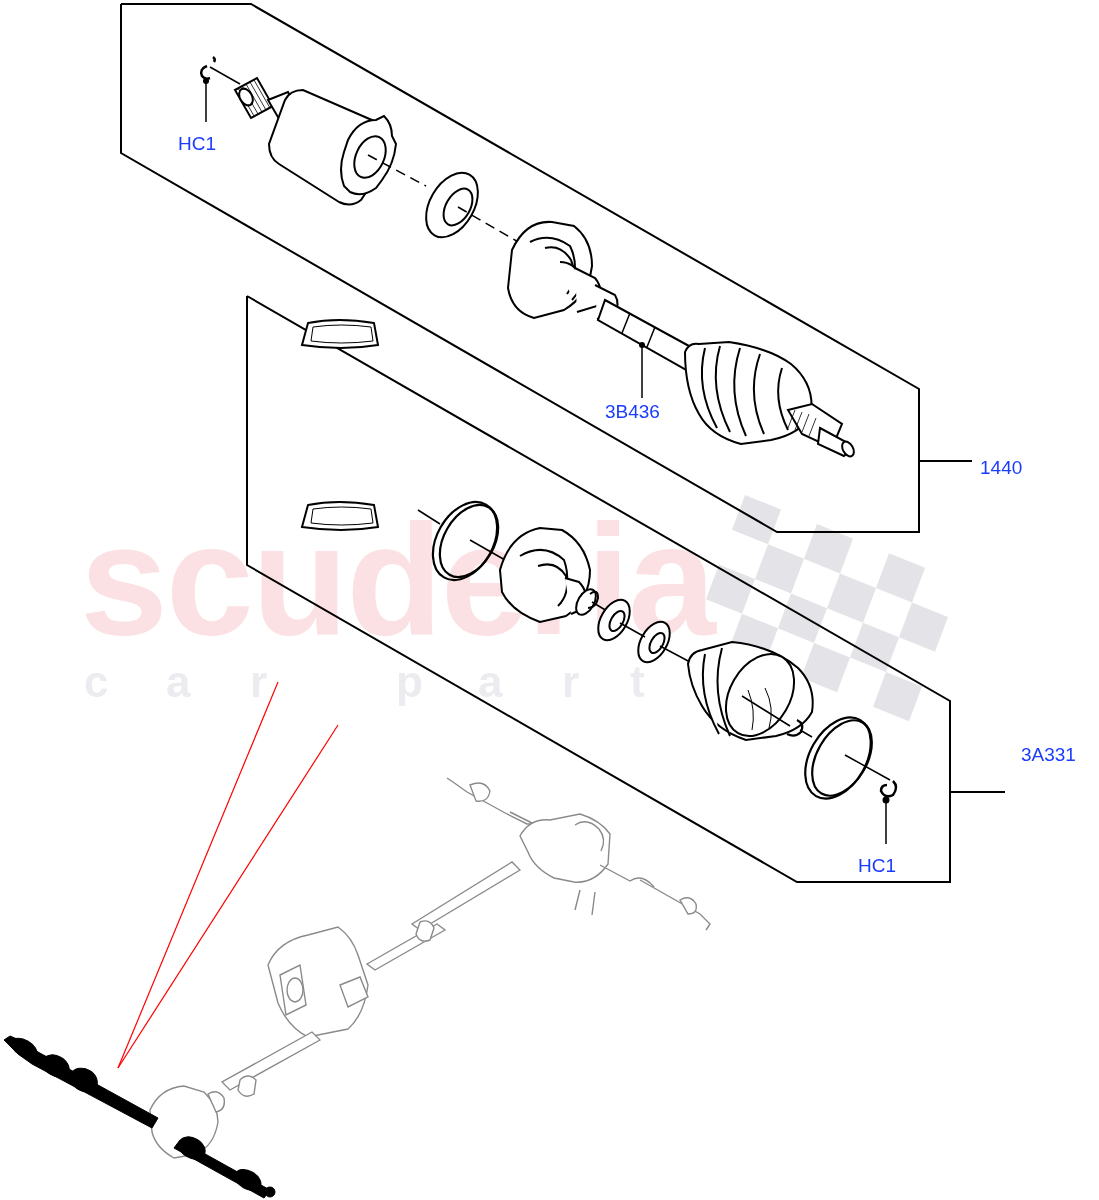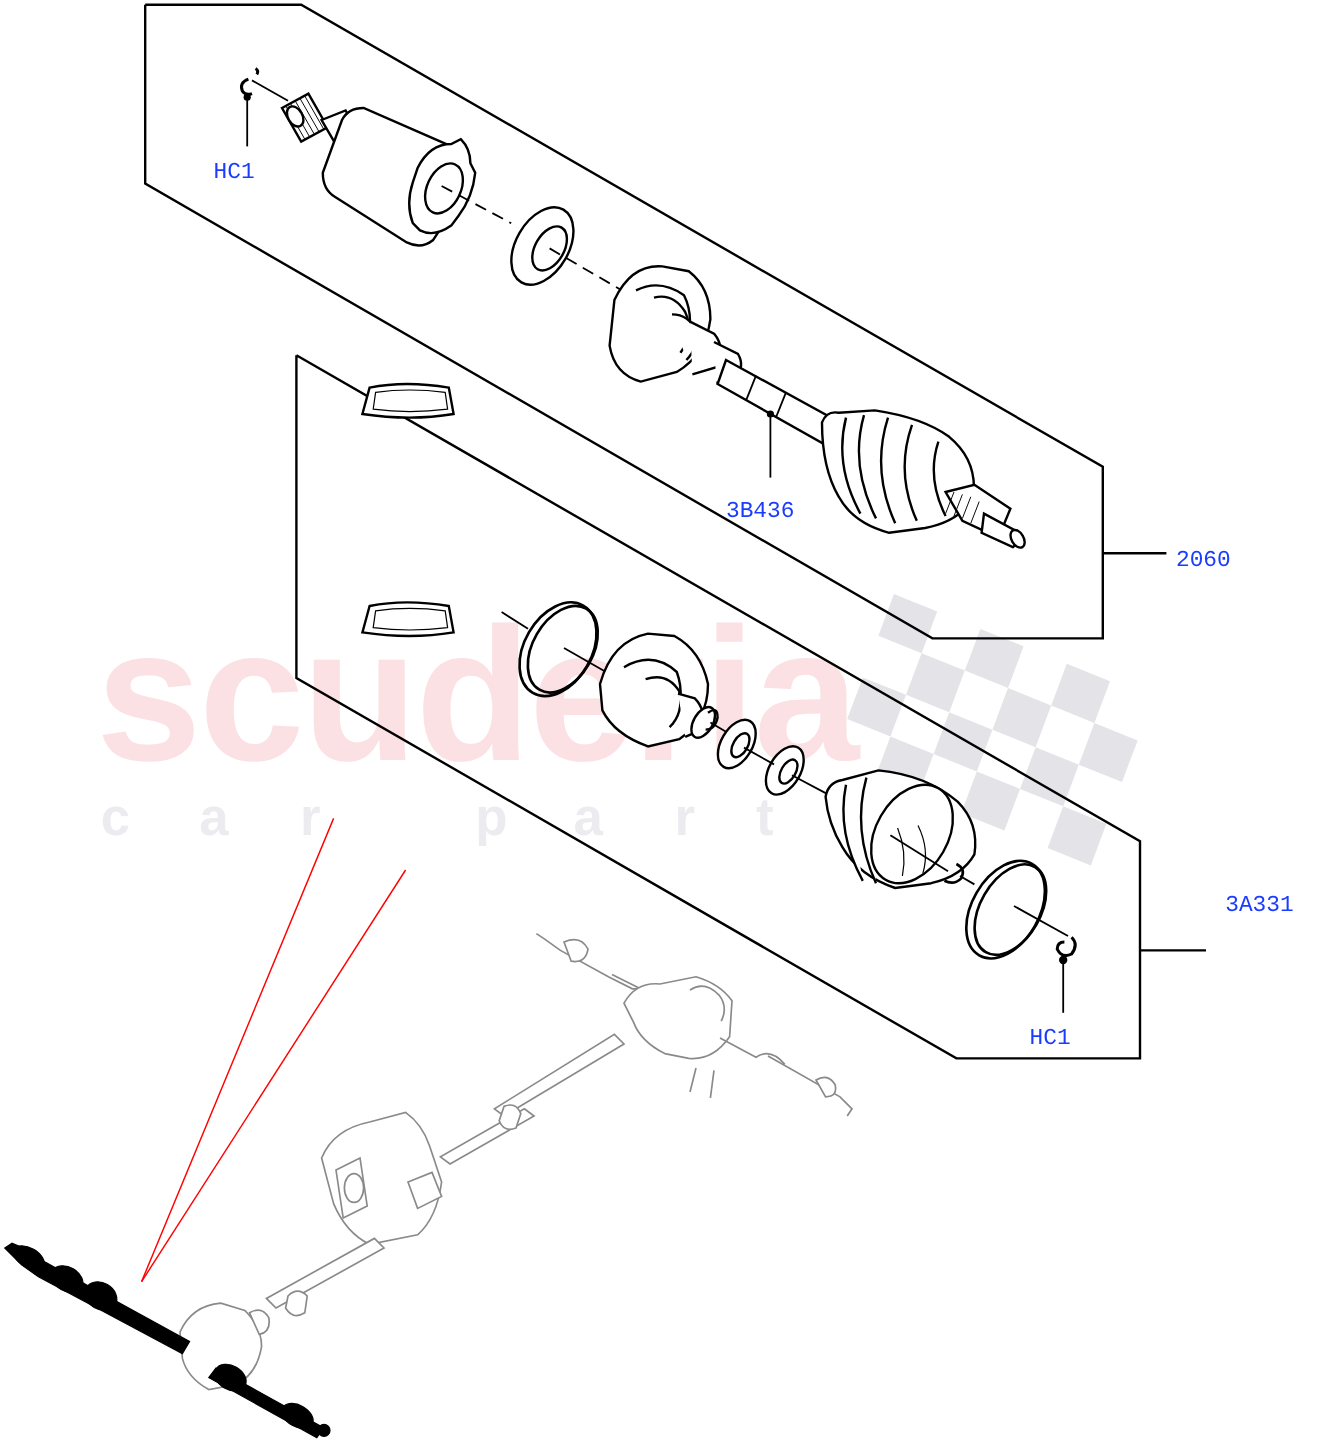--- a/index.html
+++ b/index.html
@@ -1,18 +1,18 @@
 <!DOCTYPE html>
 <html><head>
 <meta charset="utf-8">
 <style>
   html, body { margin: 0; padding: 0; background: #ffffff; }
   body { width: 1099px; height: 1200px; position: relative; overflow: hidden; font-family: "Liberation Sans", sans-serif; }
   #canvas { position: absolute; left: 0; top: 0; width: 1099px; height: 1200px; }
-  .callout { position: absolute; font-family: Liberation Mono, monospace; font-size: 19px; color: #1a3cff; line-height: 1; white-space: nowrap; cursor: pointer; }
+  .callout { position: absolute; font-family: Liberation Sans, sans-serif; font-size: 19px; color: #1a3cff; line-height: 1; white-space: nowrap; cursor: pointer; }
   .wm-big { position: absolute; left: 80px; top: 500px; font-family: "Liberation Sans", sans-serif; font-weight: bold; font-size: 158px; color: #fbe1e3; letter-spacing: -2px; line-height: 1; }
   .wm-small { position: absolute; top: 660px; font-family: "Liberation Sans", sans-serif; font-weight: bold; font-size: 44px; color: #ececf0; line-height: 1; }
   .layer { position: absolute; left: 0; top: 0; }
 </style>
 </head>
 <body>
 
 <div class="layer">
   <div class="wm-big">scuderia</div>
   <div class="wm-small" style="left:84px">c</div>
@@ -225,16 +225,16 @@
     <ellipse cx="56" cy="1066" rx="14" ry="10" transform="rotate(30 56 1066)"></ellipse>
     <ellipse cx="84" cy="1080" rx="14" ry="11" transform="rotate(30 84 1080)"></ellipse>
     <path d="M180,1140 l90,50 l-6,8 l-90,-50 z"></path>
     <ellipse cx="192" cy="1148" rx="14" ry="10" transform="rotate(30 192 1148)"></ellipse>
     <ellipse cx="248" cy="1180" rx="14" ry="9" transform="rotate(30 248 1180)"></ellipse>
     <circle cx="270" cy="1192" r="5"></circle>
   </g>
 </svg>
 
 <div class="callout" style="left:178px; top:134px;">HC1</div>
-<div class="callout" style="left:605px; top:417px;">3B436</div>
-<div class="callout" style="left:980px; top:458px;">2060</div>
+<div class="callout" style="left:605px; top:402px;">3B436</div>
+<div class="callout" style="left:980px; top:458px;">1440</div>
 <div class="callout" style="left:1021px; top:745px;">3A331</div>
 <div class="callout" style="left:858px; top:856px;">HC1</div>
 
 </body></html>

